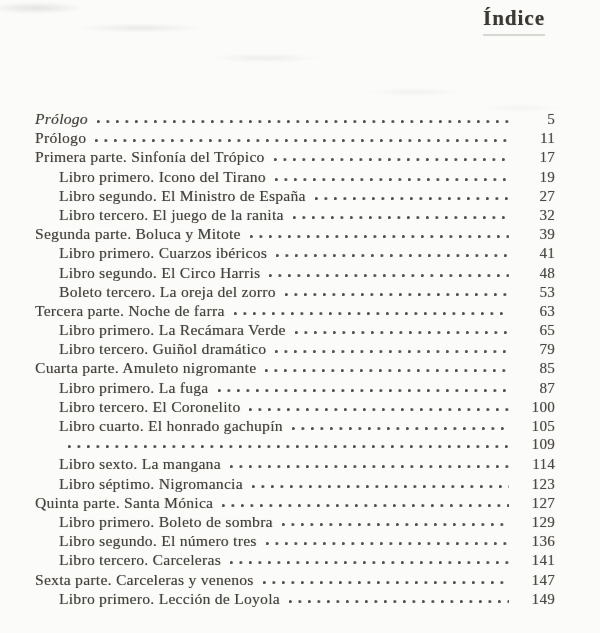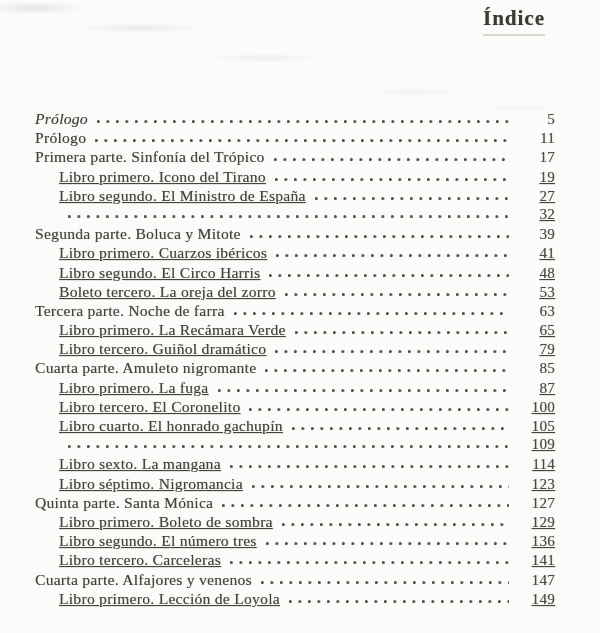--- a/index.html
+++ b/index.html
@@ -48,21 +48,21 @@
   .row {
     display: flex;
     align-items: baseline;
     height: 19.2px;
     line-height: 19.2px;
     font-size: 15.5px;
     letter-spacing: 0.3px;
     white-space: nowrap;
     text-shadow: 0.3px 0.3px 0.8px rgba(76,72,66,0.5);
   }
-  .row.level-1 { padding-left: 24px; text-decoration: underline; }
+  .row.level-1 { padding-left: 24px; }
   .row.italic .label { font-style: italic; }
   .label { flex: none; color: #45423c; }
   .leader {
     flex: 1;
     display: block;
     height: 4px;
     margin: 0 12px 0 9px;
     background-image: radial-gradient(circle at 1.3px 1.6px, #57544c 1.15px, transparent 1.8px);
     background-size: 9.5px 4px;
     background-repeat: repeat-x;
@@ -105,20 +105,21 @@
       <span class="label">Libro primero. Icono del Tirano</span>
       <span class="leader"></span>
       <span class="page-num">19</span>
     </div>
       <div class="row level-1">
       <span class="label">Libro segundo. El Ministro de España</span>
       <span class="leader"></span>
       <span class="page-num">27</span>
     </div>
       <div class="row level-1">
+      <span class="label">Libro tercero. El juego de la ranita</span>
       <span class="leader"></span>
       <span class="page-num">32</span>
     </div>
       <div class="row level-0">
       <span class="label">Segunda parte. Boluca y Mitote</span>
       <span class="leader"></span>
       <span class="page-num">39</span>
     </div>
       <div class="row level-1">
       <span class="label">Libro primero. Cuarzos ibéricos</span>
@@ -198,21 +199,21 @@
       <span class="label">Libro segundo. El número tres</span>
       <span class="leader"></span>
       <span class="page-num">136</span>
     </div>
       <div class="row level-1">
       <span class="label">Libro tercero. Carceleras</span>
       <span class="leader"></span>
       <span class="page-num">141</span>
     </div>
       <div class="row level-0">
-      <span class="label">Cuarta parte. Alfajores y venenos</span>
+      <span class="label">Sexta parte. Carceleras y venenos</span>
       <span class="leader"></span>
       <span class="page-num">147</span>
     </div>
       <div class="row level-1">
       <span class="label">Libro primero. Lección de Loyola</span>
       <span class="leader"></span>
       <span class="page-num">149</span>
     </div>
     </div>
 

